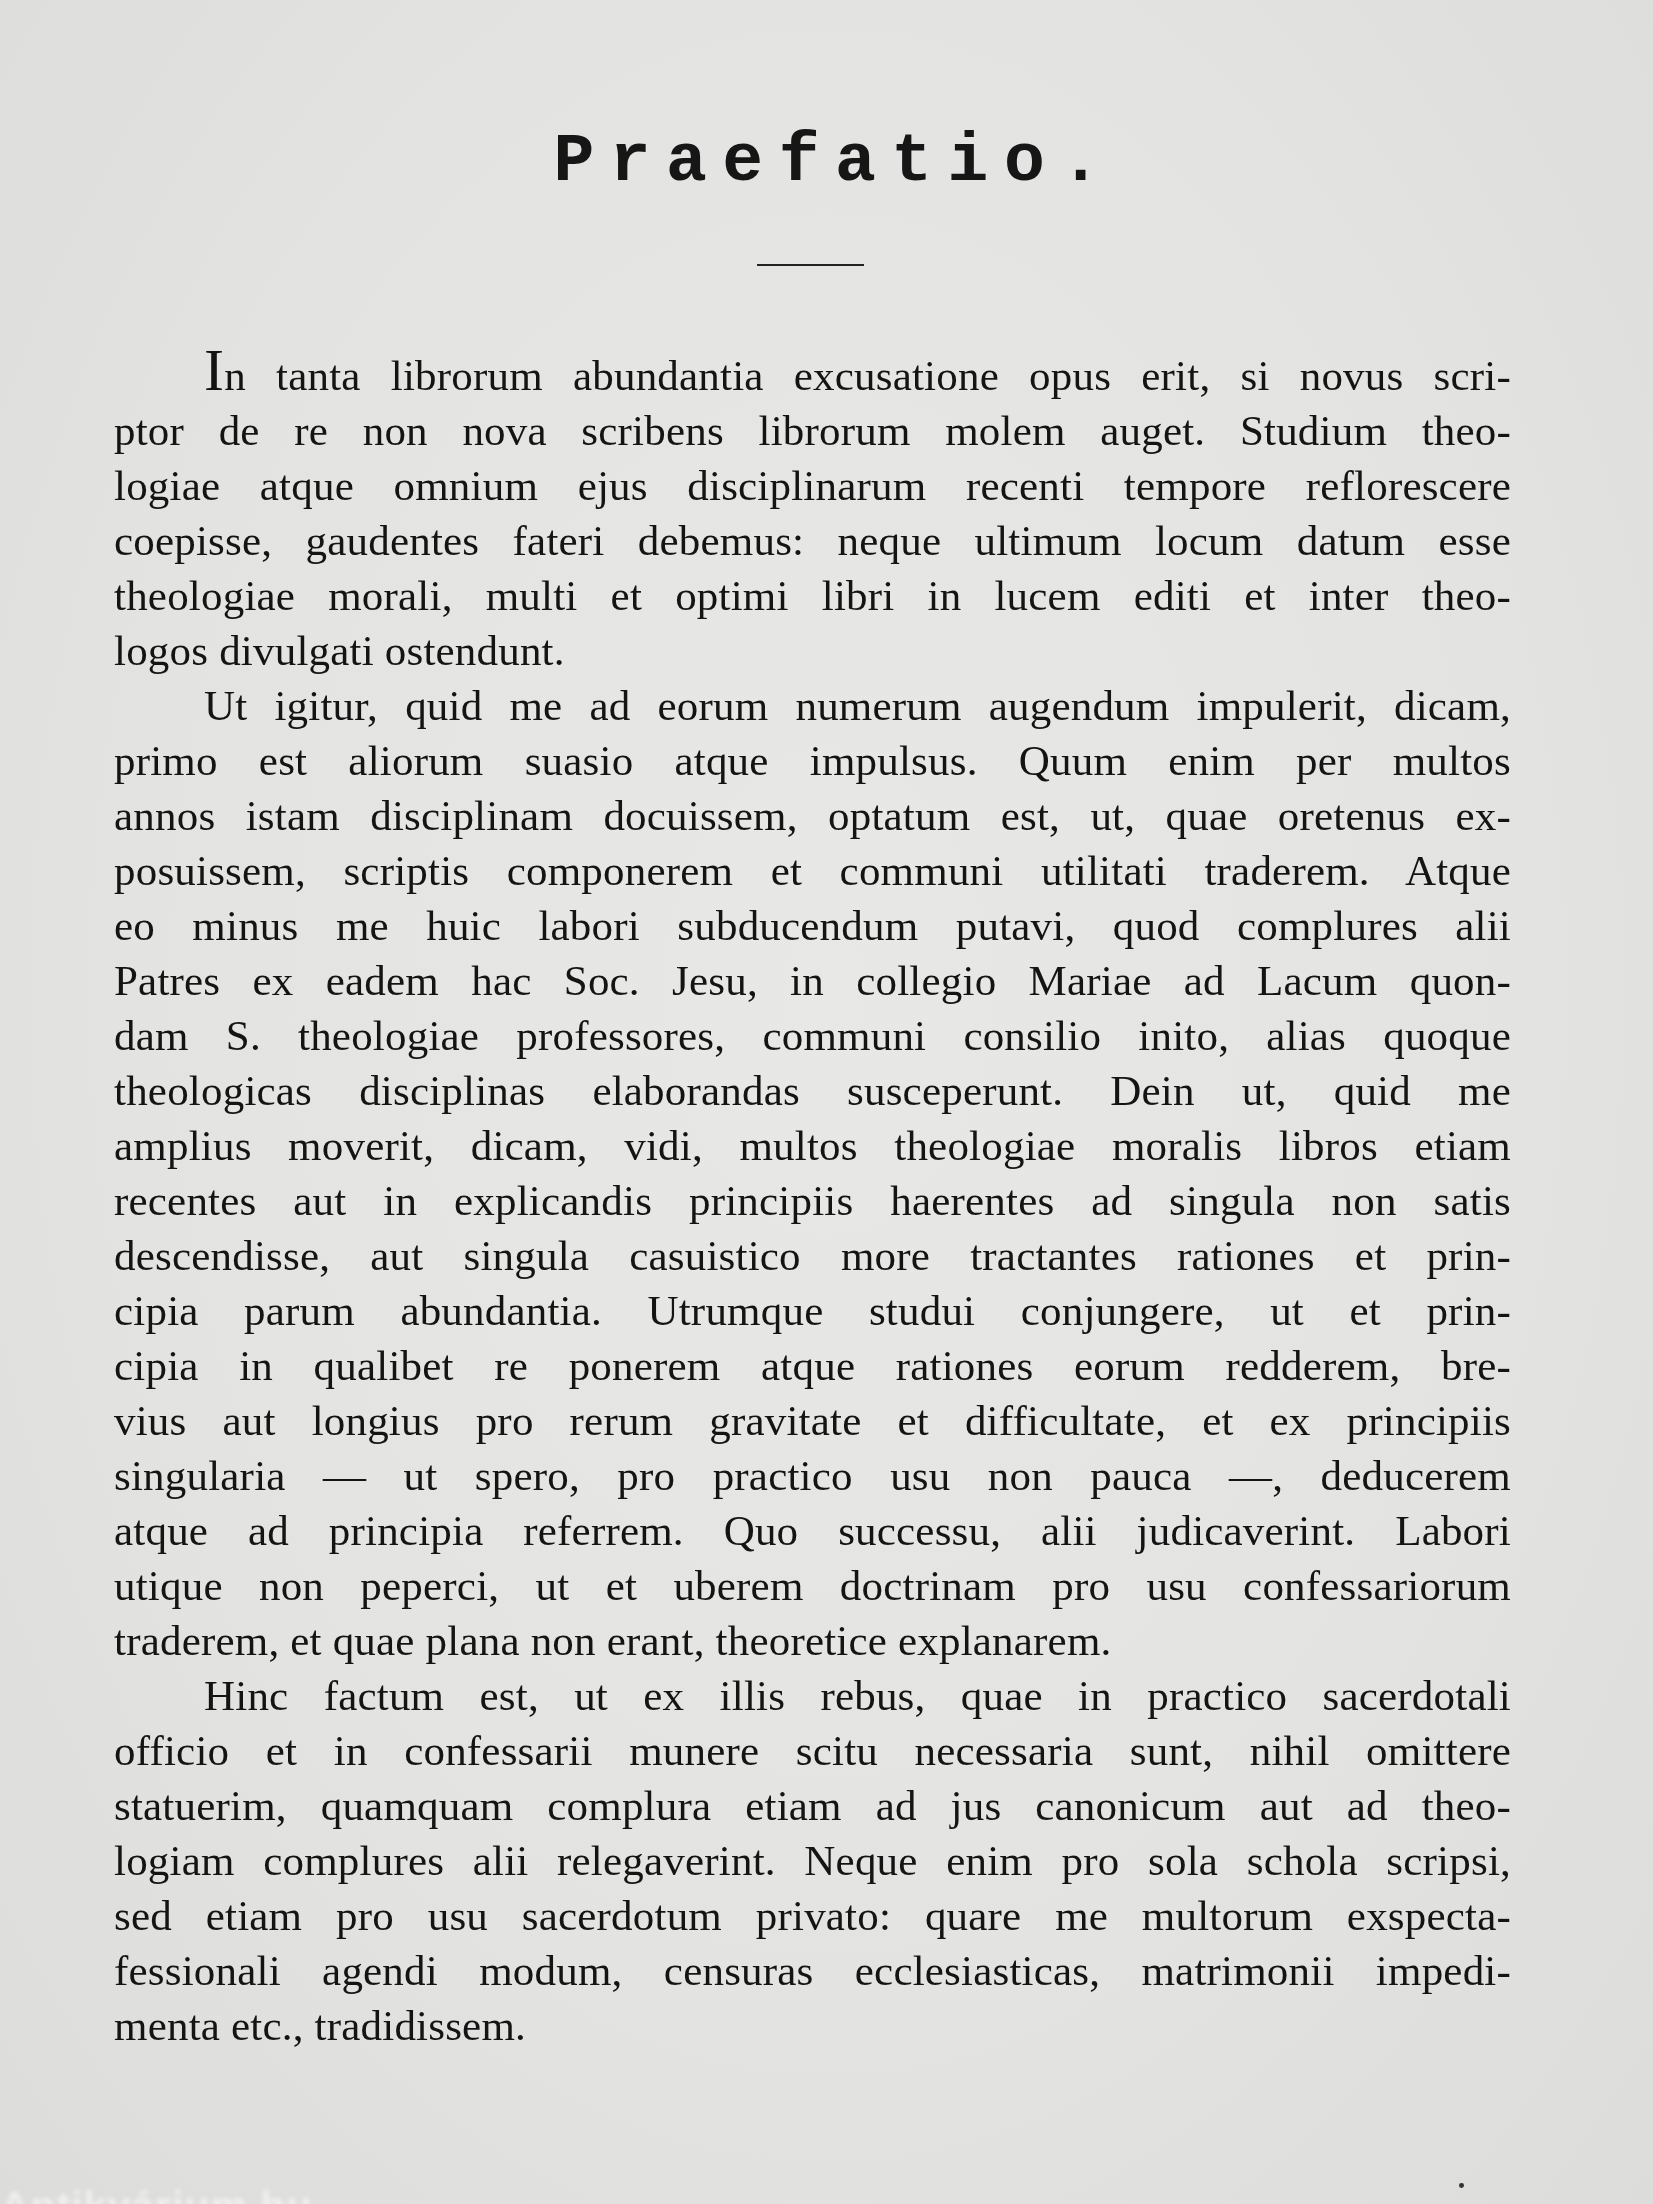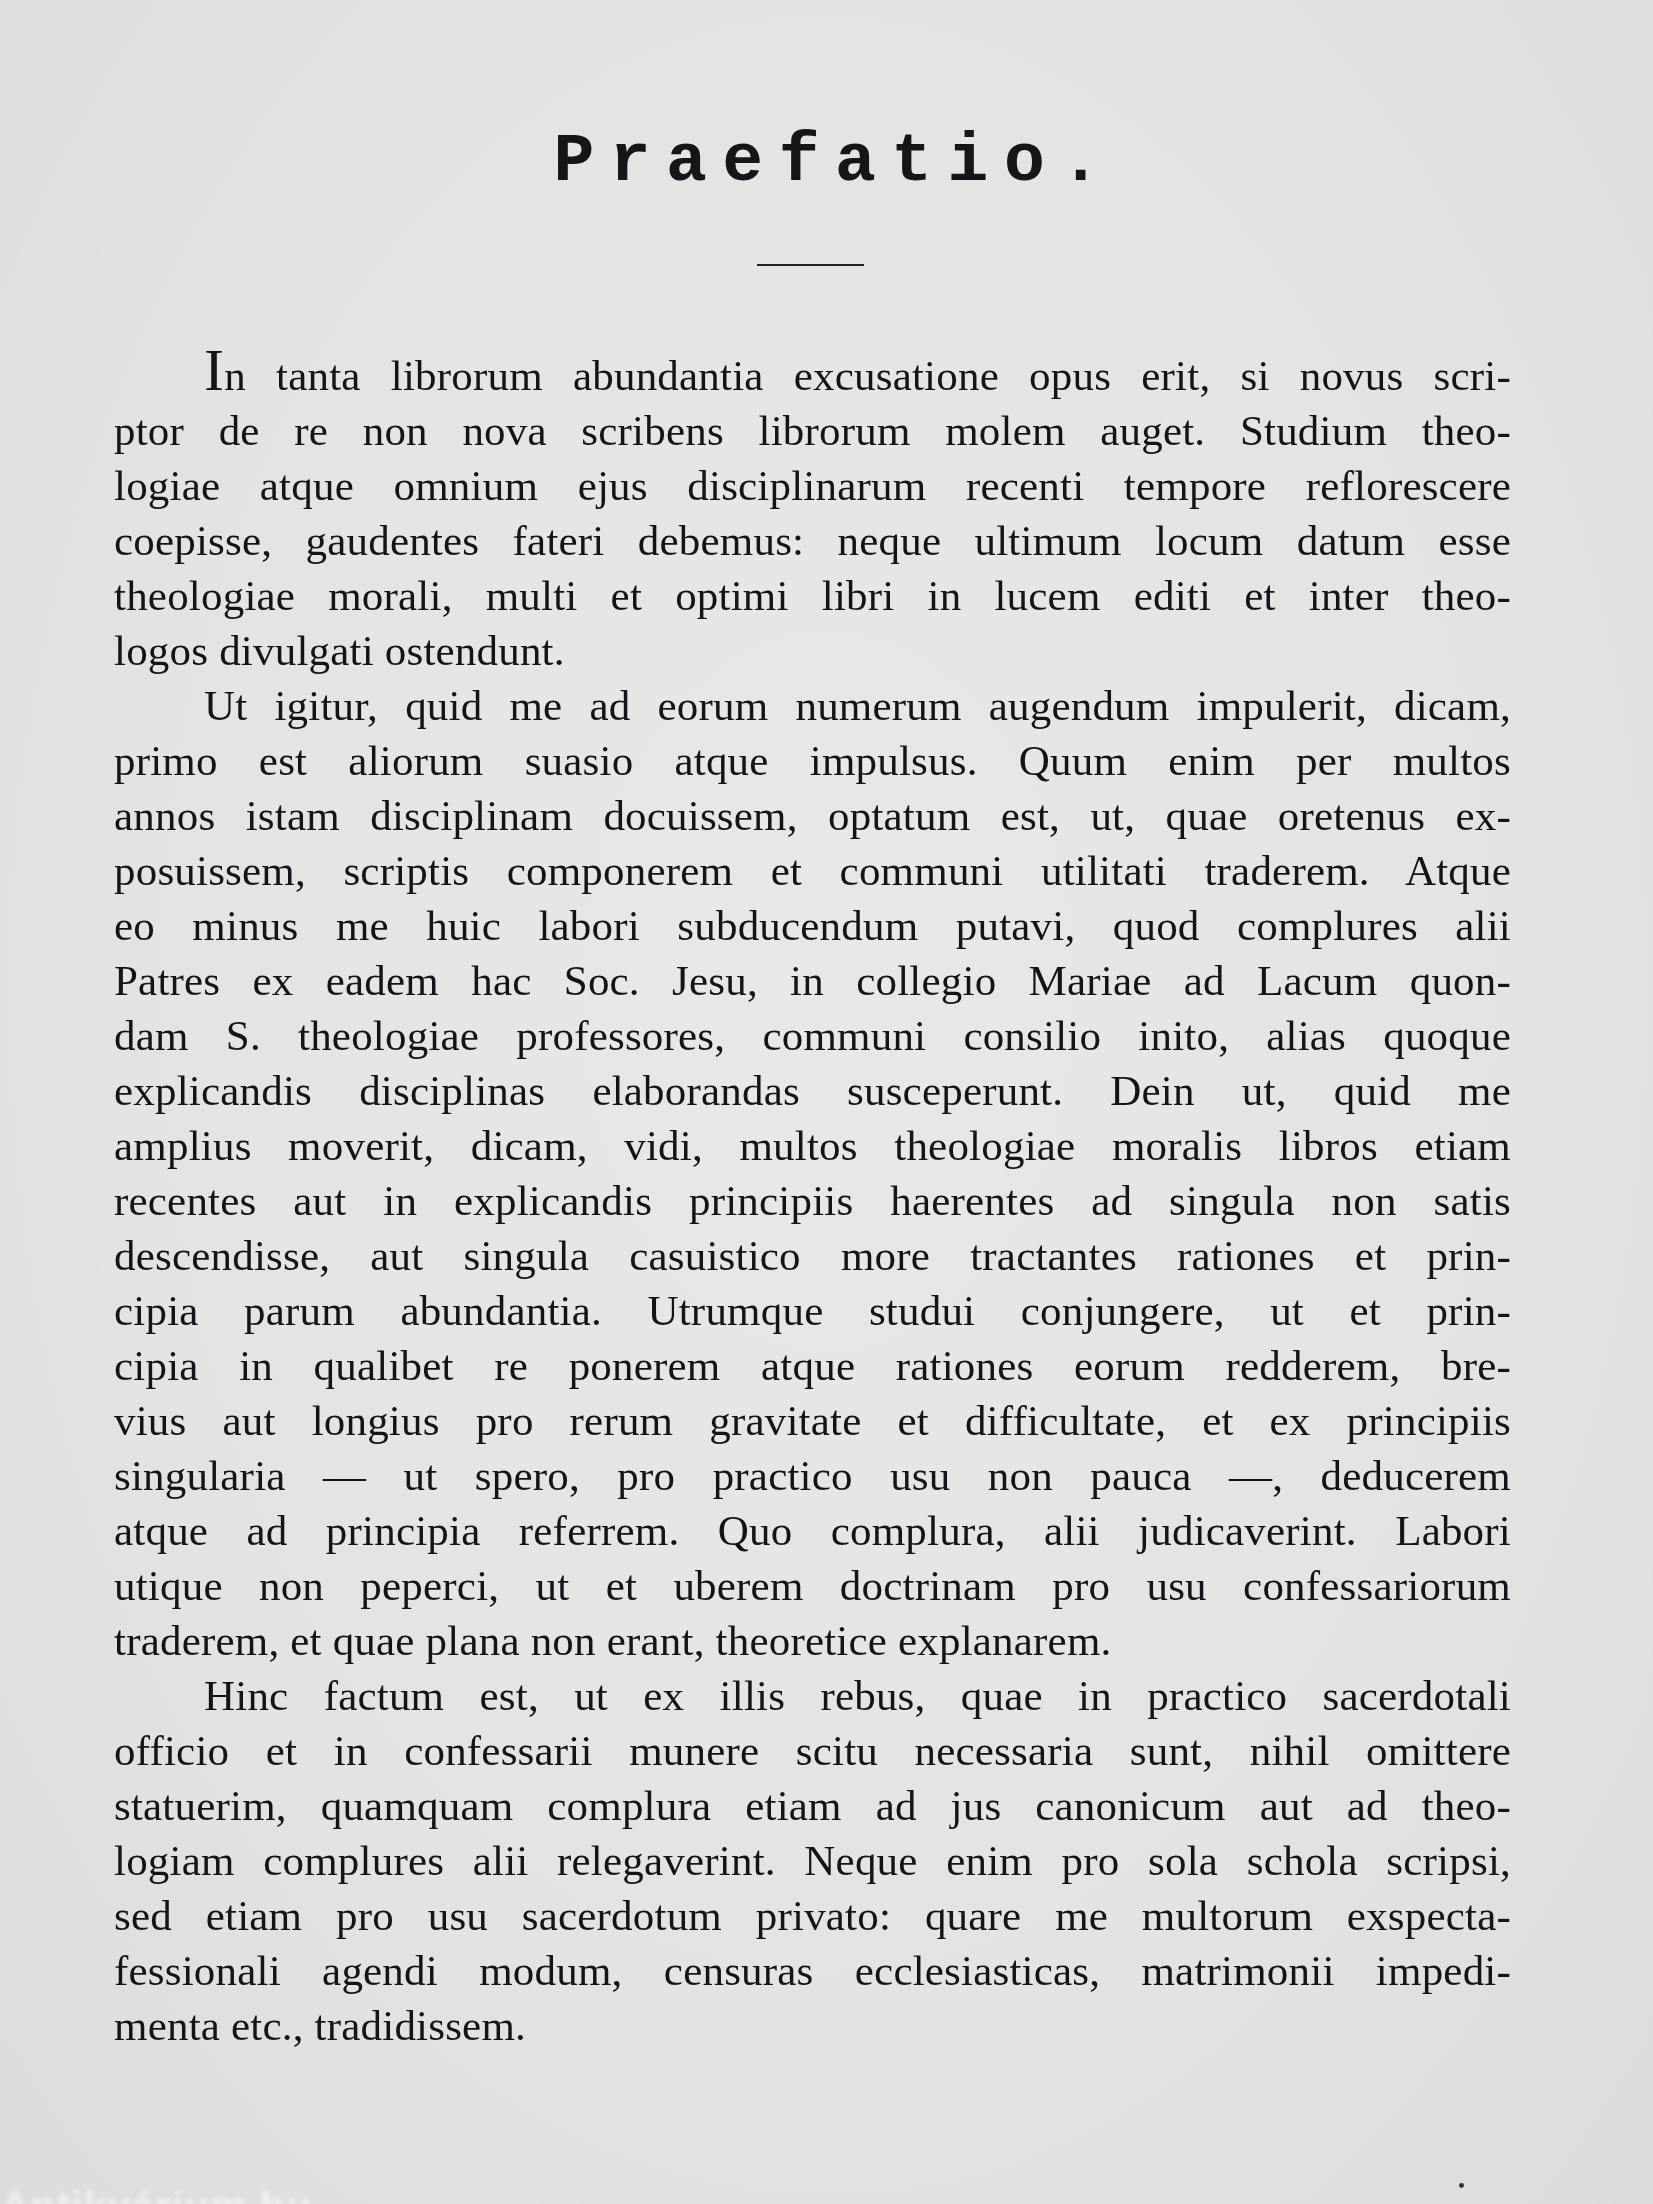--- a/index.html
+++ b/index.html
@@ -116,29 +116,29 @@
     </div>
 
     <div>
       <span class="line indent">Ut igitur, quid me ad eorum numerum augendum impulerit, dicam,</span>
       <span class="line">primo est aliorum suasio atque impulsus.  Quum enim per multos</span>
       <span class="line">annos istam disciplinam docuissem, optatum est, ut, quae oretenus ex-</span>
       <span class="line">posuissem, scriptis componerem et communi utilitati traderem.  Atque</span>
       <span class="line">eo minus me huic labori subducendum putavi, quod complures alii</span>
       <span class="line">Patres ex eadem hac Soc. Jesu, in collegio Mariae ad Lacum quon-</span>
       <span class="line">dam S. theologiae professores, communi consilio inito, alias quoque</span>
-      <span class="line">explicandis disciplinas elaborandas susceperunt.  Dein ut, quid me</span>
+      <span class="line">theologicas disciplinas elaborandas susceperunt.  Dein ut, quid me</span>
       <span class="line">amplius moverit, dicam, vidi, multos theologiae moralis libros etiam</span>
       <span class="line">recentes aut in explicandis principiis haerentes ad singula non satis</span>
       <span class="line">descendisse, aut singula casuistico more tractantes rationes et prin-</span>
       <span class="line">cipia parum abundantia.  Utrumque studui conjungere, ut et prin-</span>
       <span class="line">cipia in qualibet re ponerem atque rationes eorum redderem, bre-</span>
       <span class="line">vius aut longius pro rerum gravitate et difficultate, et ex principiis</span>
       <span class="line">singularia — ut spero, pro practico usu non pauca —, deducerem</span>
-      <span class="line">atque ad principia referrem.  Quo complura, alii judicaverint.  Labori</span>
+      <span class="line">atque ad principia referrem.  Quo successu, alii judicaverint.  Labori</span>
       <span class="line">utique non peperci, ut et uberem doctrinam pro usu confessariorum</span>
       <span class="line last">traderem, et quae plana non erant, theoretice explanarem.</span>
     </div>
 
     <div>
       <span class="line indent">Hinc factum est, ut ex illis rebus, quae in practico sacerdotali</span>
       <span class="line">officio et in confessarii munere scitu necessaria sunt, nihil omittere</span>
       <span class="line">statuerim, quamquam complura etiam ad jus canonicum aut ad theo-</span>
       <span class="line">logiam complures alii relegaverint.  Neque enim pro sola schola scripsi,</span>
       <span class="line">sed etiam pro usu sacerdotum privato: quare me multorum exspecta-</span>

